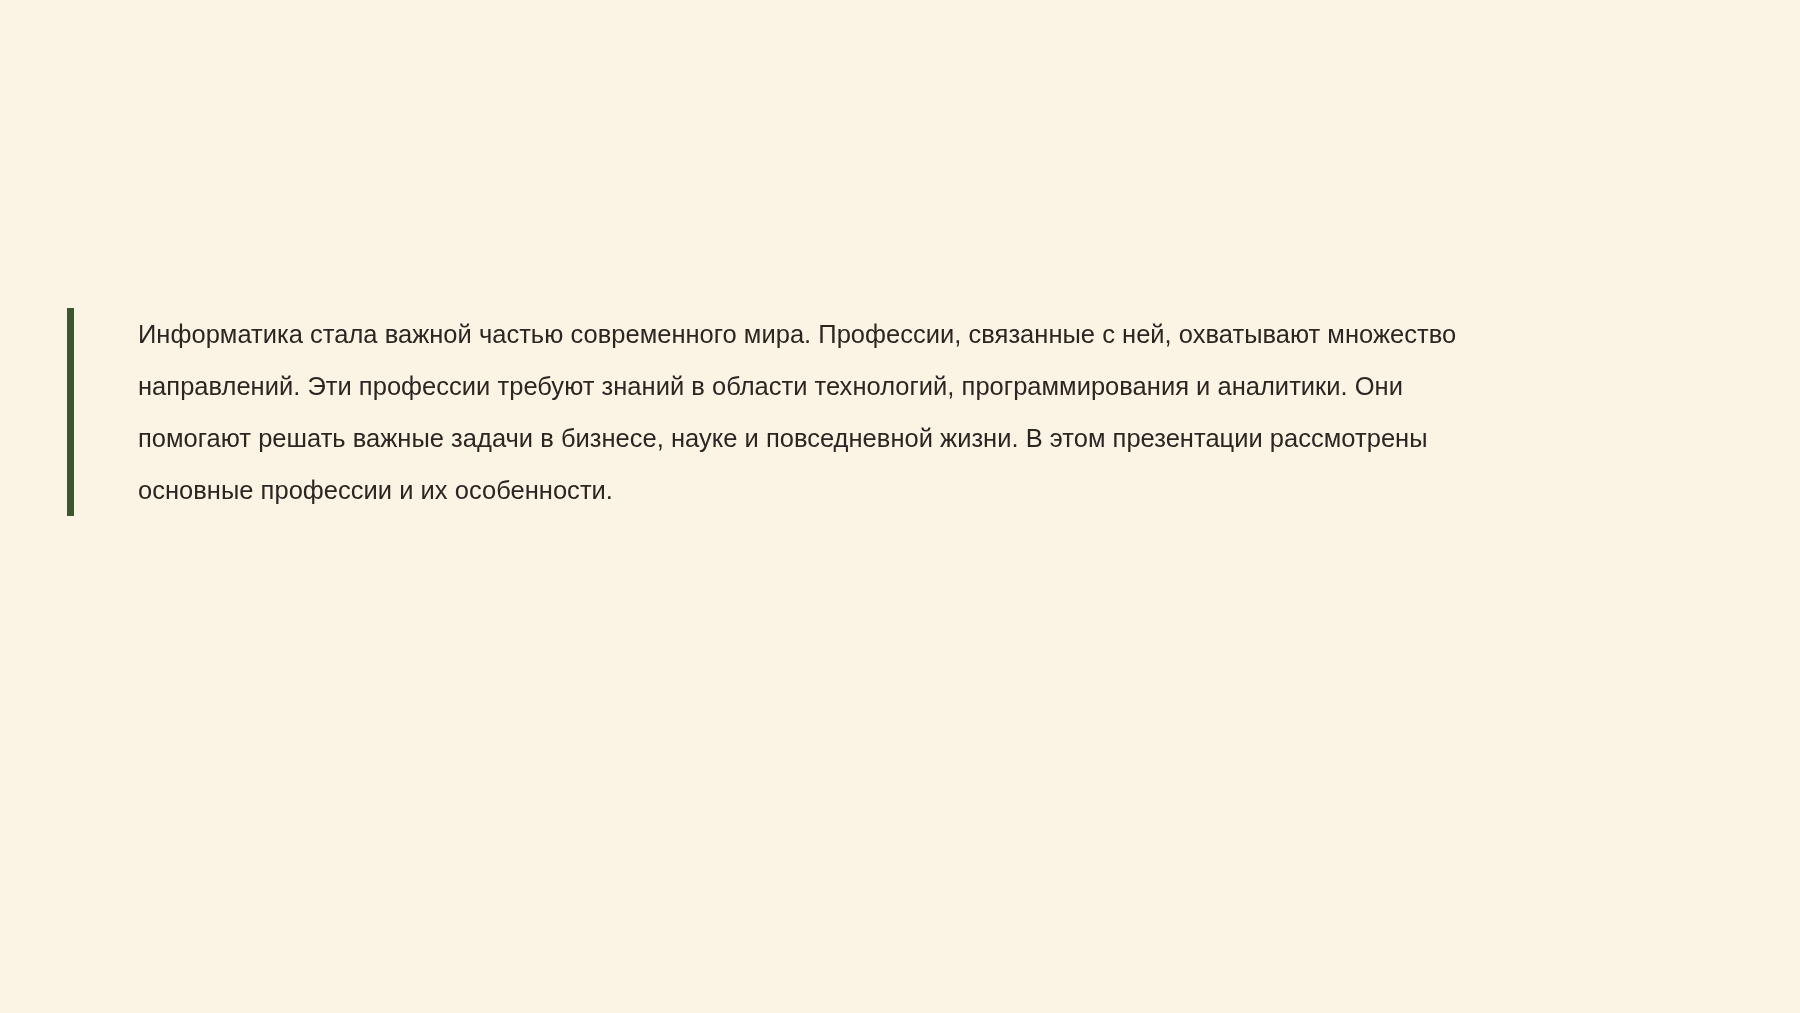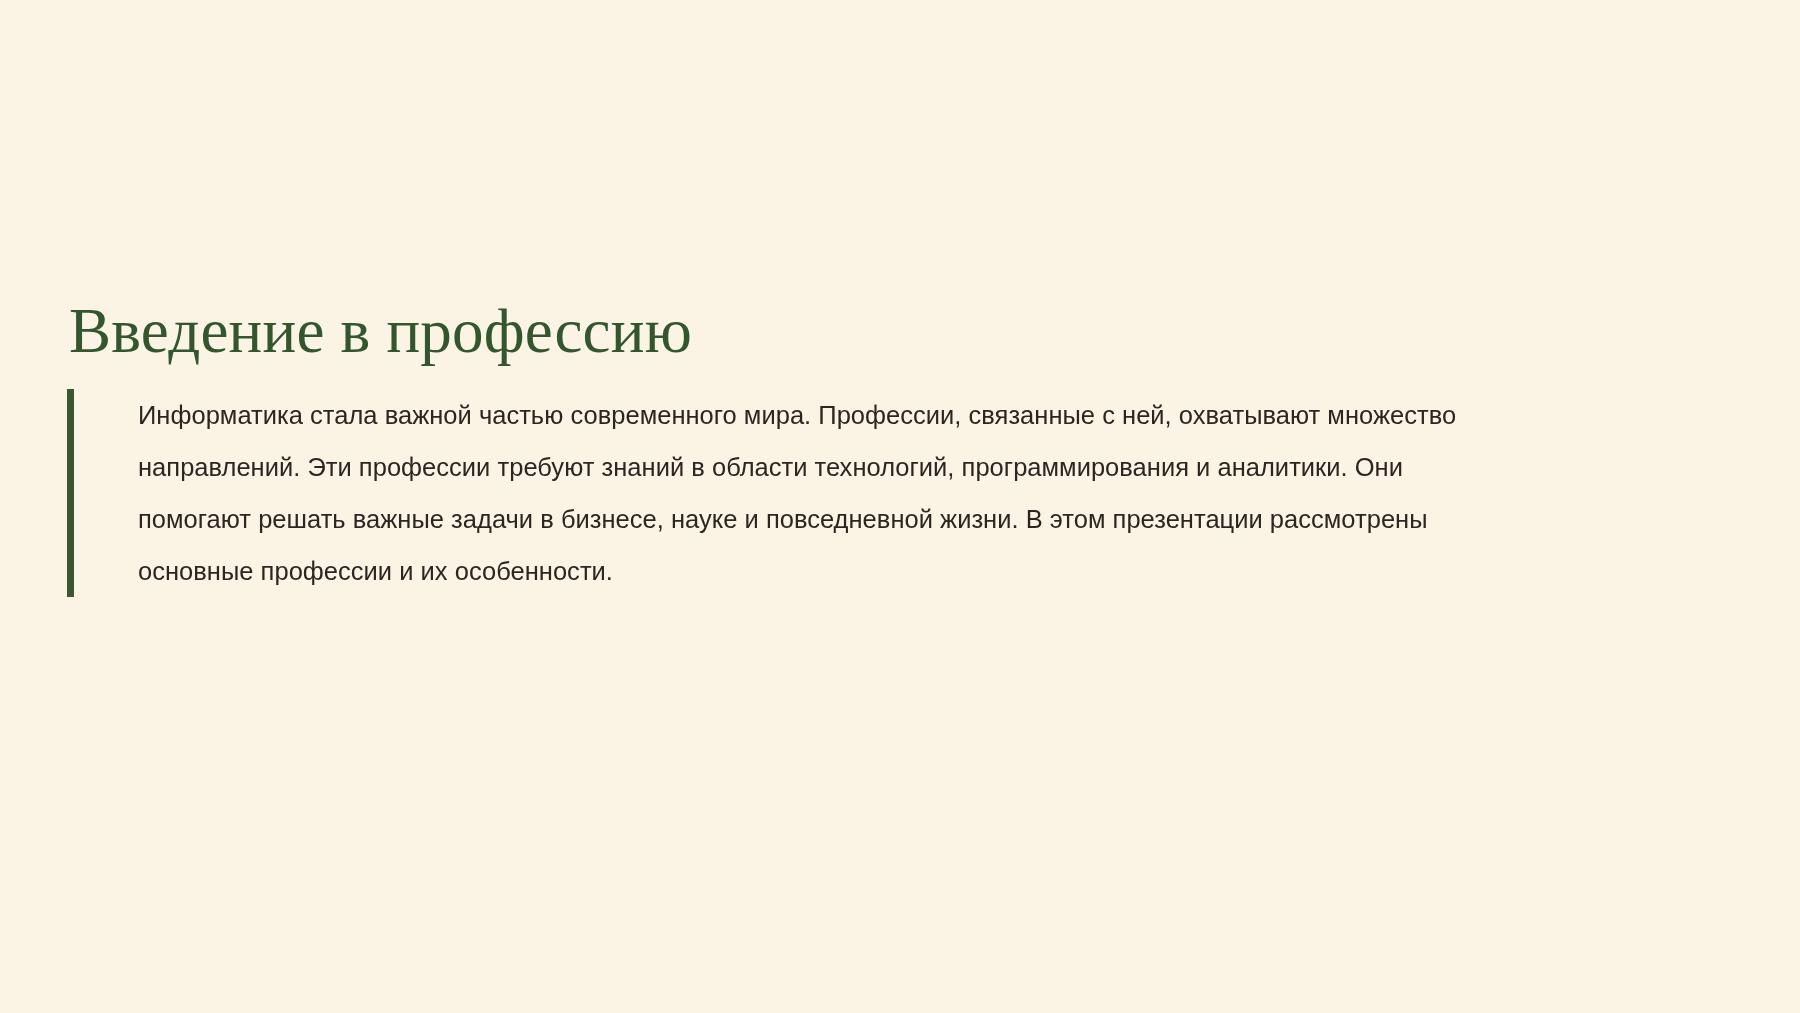--- a/index.html
+++ b/index.html
@@ -71,21 +71,20 @@
     letter-spacing: 0.02px;
   }
 </style>
 </head>
 <body>
 
 <div class="slide">
 
   <div class="slide-body">
 
-    <h1 class="slide-title">Введение в профессию</h1>
 
     <div class="intro-block">
       <div class="accent-bar"></div>
       <p class="intro-text">Информатика стала важной частью современного мира. Профессии, связанные с ней, охватывают множество направлений. Эти профессии требуют знаний в области технологий, программирования и аналитики. Они помогают решать важные задачи в бизнесе, науке и повседневной жизни. В этом презентации рассмотрены основные профессии и их особенности.</p>
     </div>
 
   </div>
 
 </div>
 

